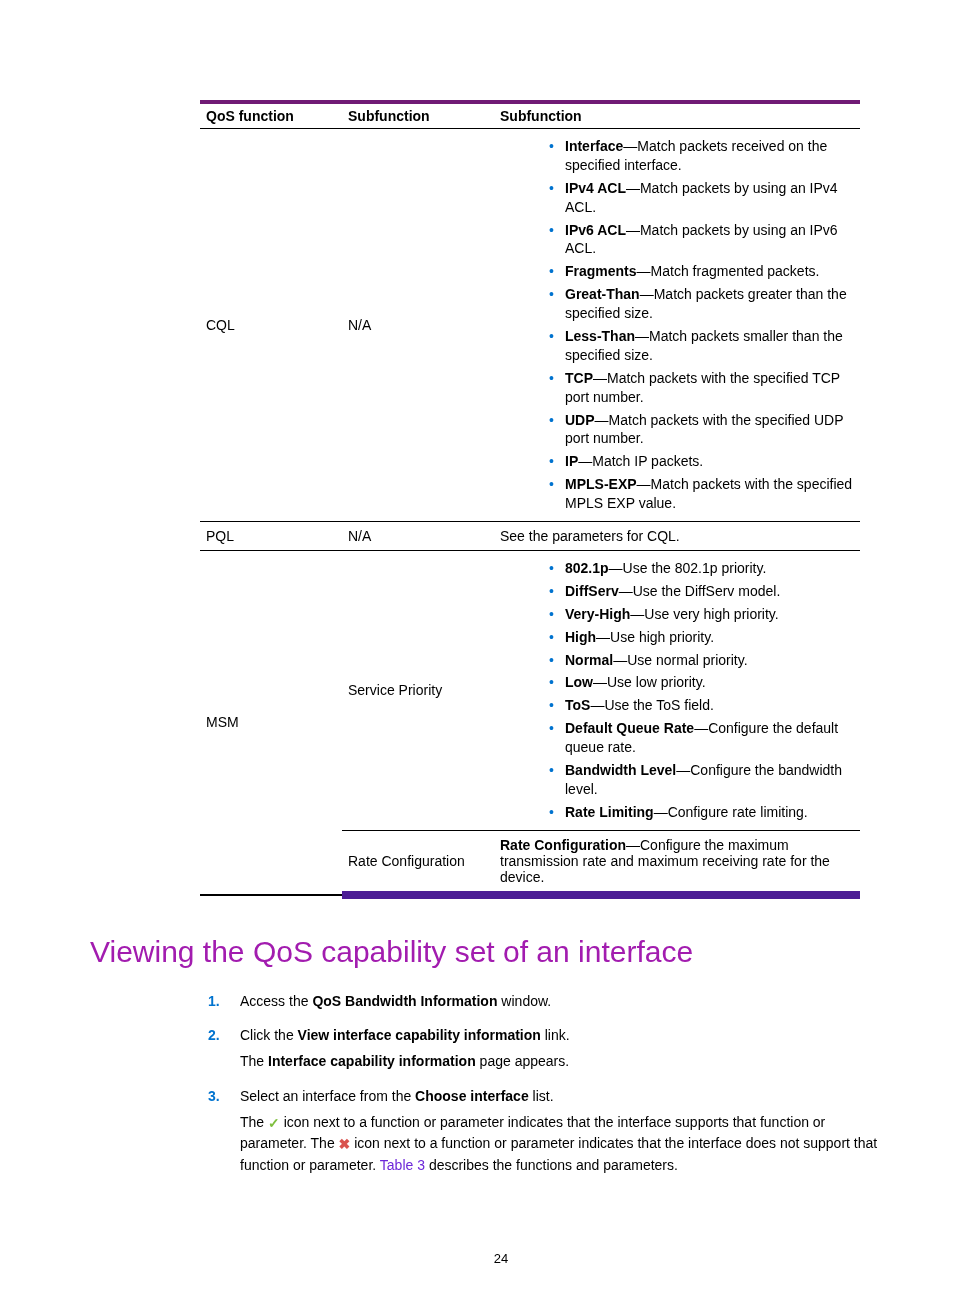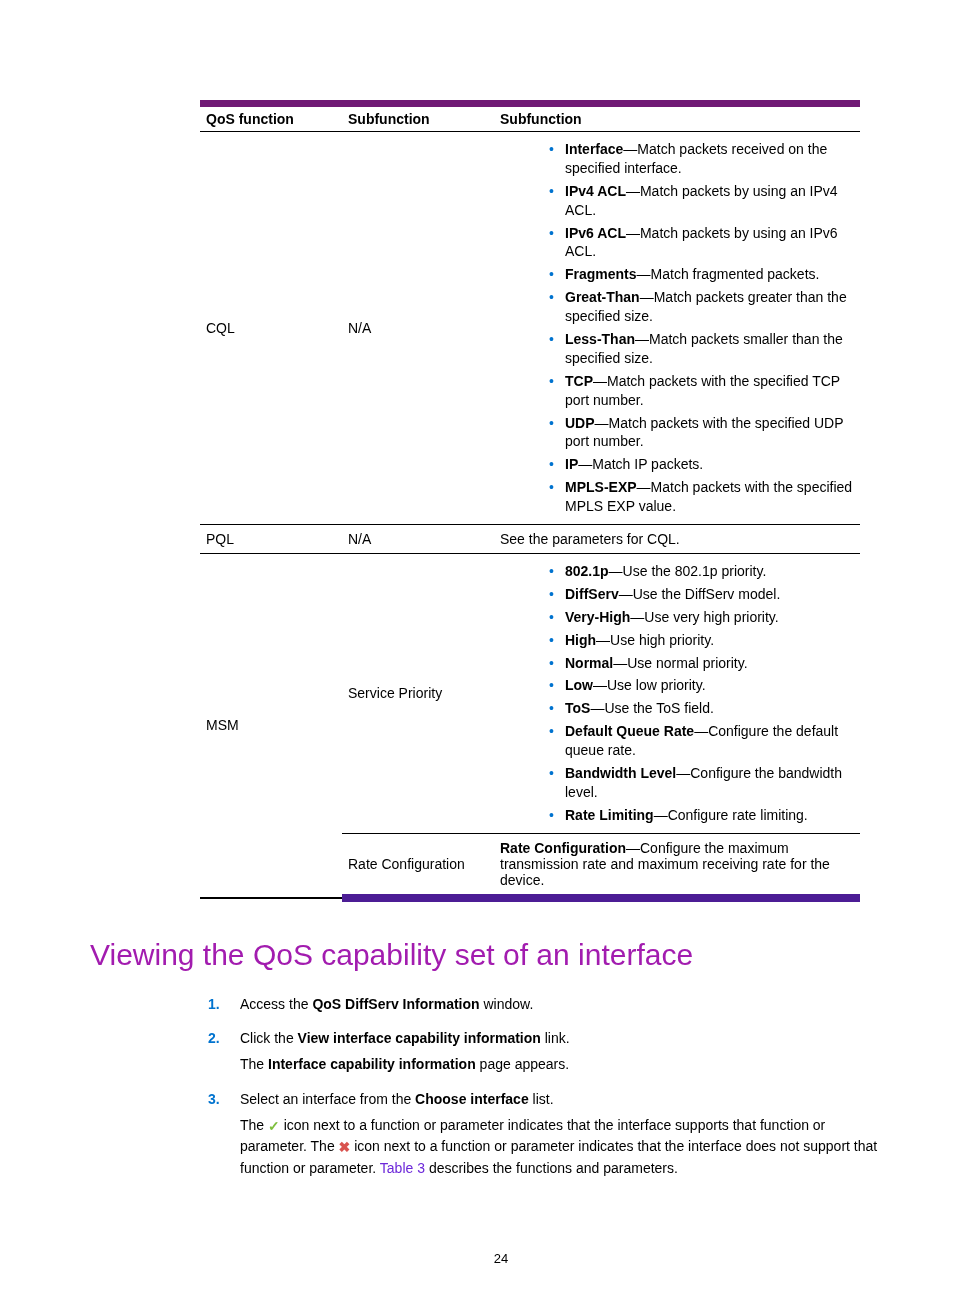--- a/index.html
+++ b/index.html
@@ -23,21 +23,21 @@
     margin-left: 110px;
   }
   th {
     text-align: left;
     font-weight: bold;
     padding: 4px 6px 4px 6px;
     border-bottom: 1px solid #000;
     font-size: 14px;
   }
   thead tr {
-    border-top: 7px solid #701a75;
+    border-top: 4px solid #701a75;
   }
   tbody tr.lastrow td {
     border-bottom: 8px solid #4c1d95;
   }
   td {
     vertical-align: middle;
     padding: 6px 6px;
     border-bottom: 1px solid #000;
     font-size: 14px;
   }
@@ -174,21 +174,21 @@
           <td class="col2">Rate Configuration</td>
           <td><span class="bold">Rate Configuration</span><span>—Configure the maximum transmission rate and maximum receiving rate for the device.</span></td>
         </tr>
       </tbody>
 </table>
 
 <h2 class="section">Viewing the QoS capability set of an interface</h2>
 
 <ol class="steps">
   <li>
-    <span>Access the </span><span class="bold">QoS DiffServ Information</span><span> window.</span>
+    <span>Access the </span><span class="bold">QoS Bandwidth Information</span><span> window.</span>
   </li>
   <li>
     <span>Click the </span><span class="bold">View interface capability information</span><span> link.</span>
     <p><span>The </span><span class="bold">Interface capability information</span><span> page appears.</span></p>
   </li>
   <li>
     <span>Select an interface from the </span><span class="bold">Choose interface</span><span> list.</span>
     <p>
       <span>The </span>
       <span class="check-icon">✓</span>

